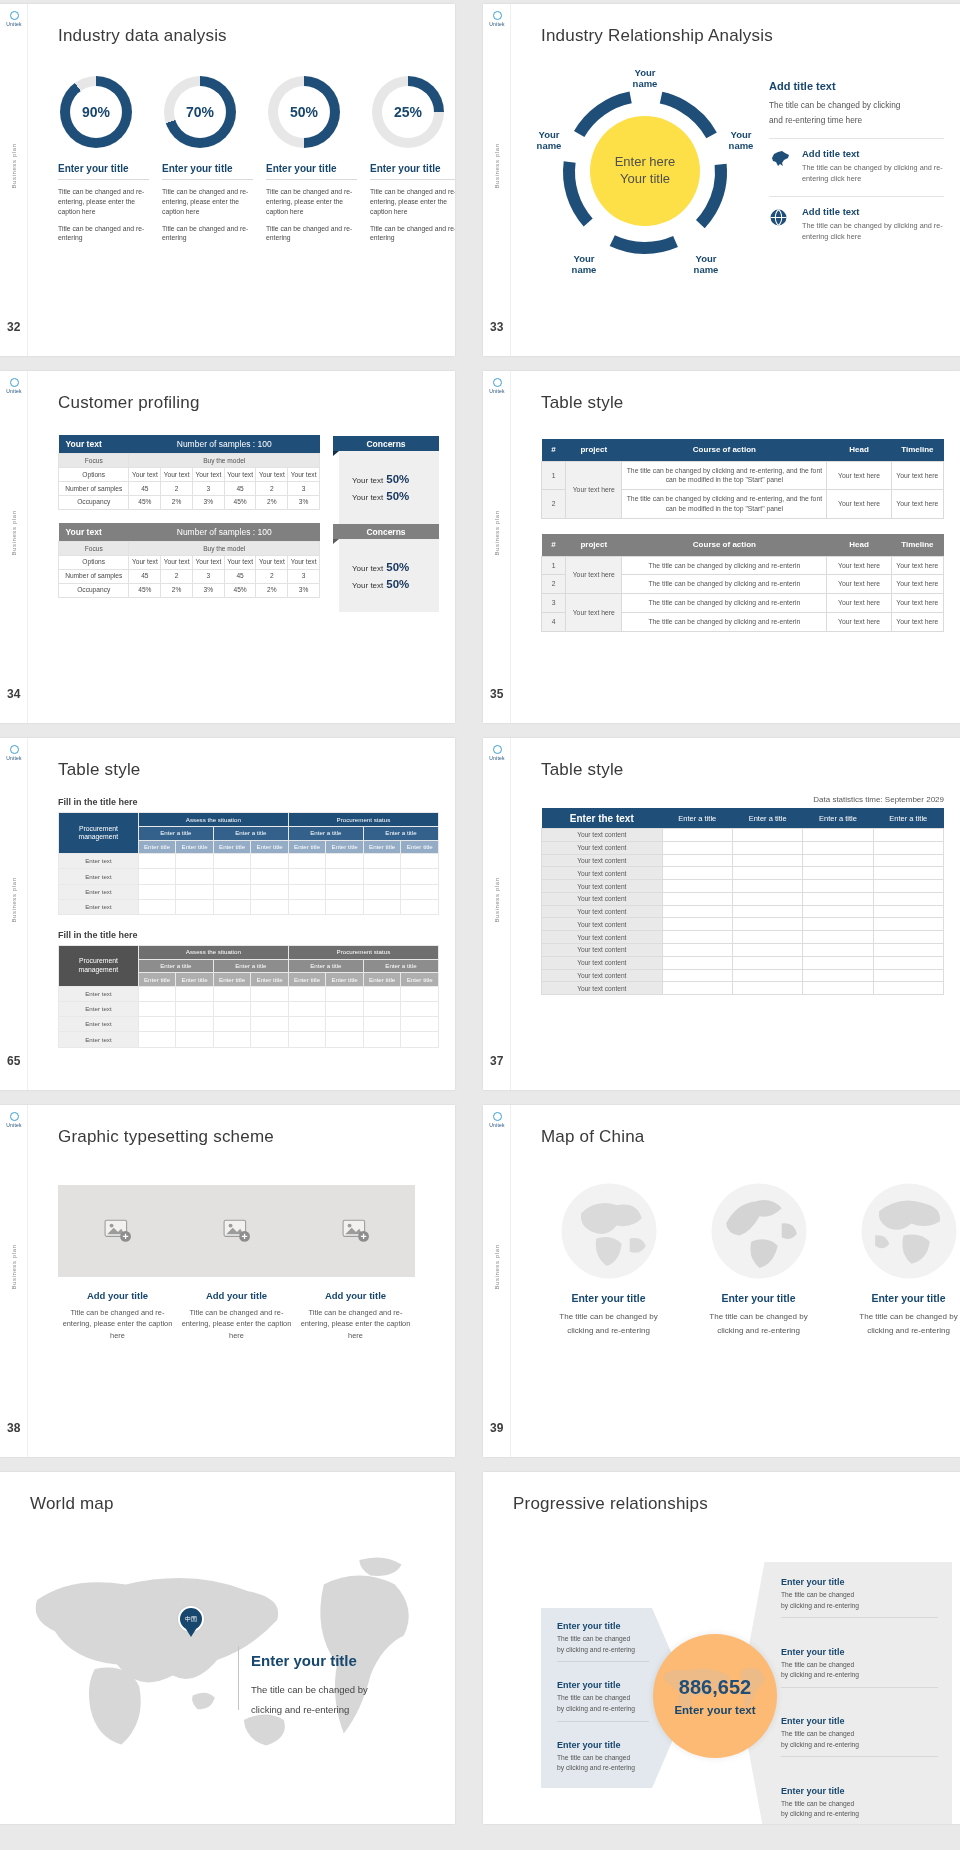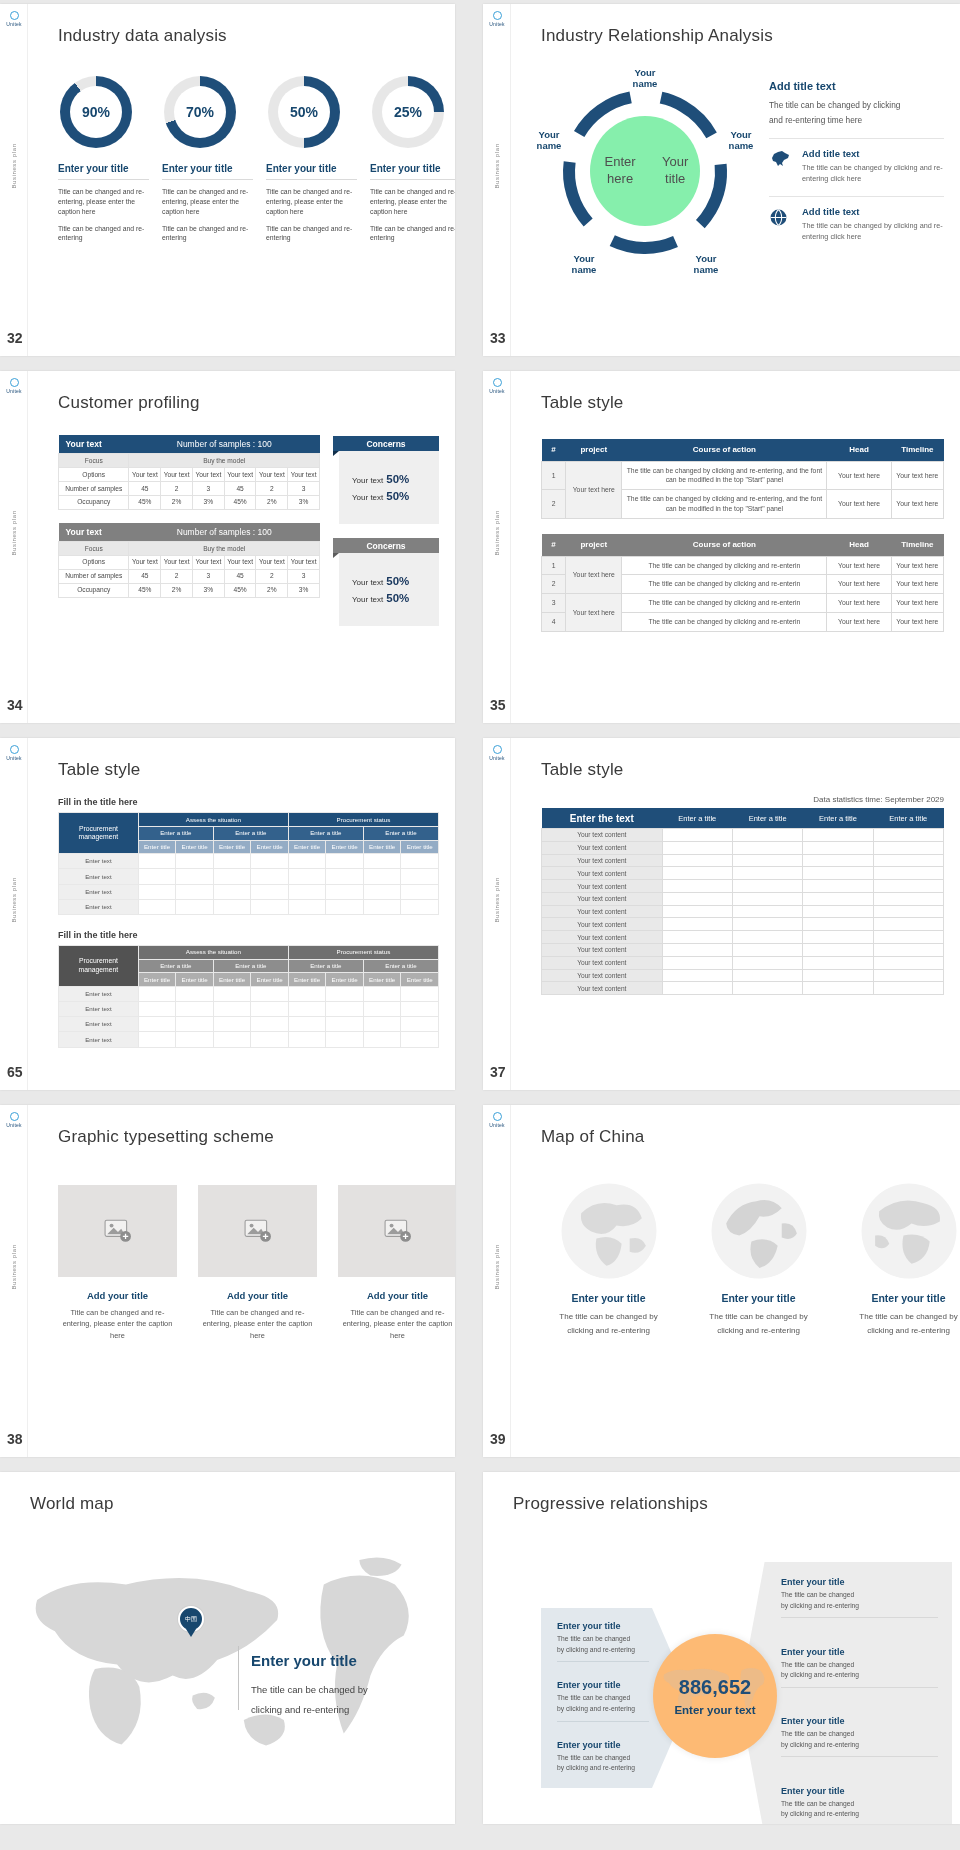--- a/index.html
+++ b/index.html
@@ -28,41 +28,41 @@
   .rail{width:27px;flex:none;border-right:1px solid #efefef;position:relative;}
   .logo{position:absolute;top:7px;left:4px;width:20px;text-align:center;}
   .logo-circle{width:7px;height:7px;border:1.5px solid #3aa0d8;border-radius:50%;margin:0 auto;}
   .logo-text{font-size:5px;color:#1F4E79;margin-top:1px;letter-spacing:.2px;}
   .rail-text{
     position:absolute;top:46%;left:50%;
     transform:translate(-50%,-50%) rotate(180deg);
     writing-mode:vertical-rl;
     font-size:6px;color:#8a8a8a;letter-spacing:.6px;white-space:nowrap;
   }
-  .pagenum{position:absolute;bottom:10px;left:7px;font-size:14px;font-weight:bold;color:#3d3d3d;}
+  .pagenum{position:absolute;bottom:22px;left:7px;font-size:12px;font-weight:bold;color:#3d3d3d;}
   .content{flex:1;padding:22px 16px 0 30px;position:relative;}
   .slide-title{font-size:17px;font-weight:400;color:#3a3a3a;letter-spacing:.2px;}
 
   
   .donut-row{display:flex;gap:13px;margin-top:30px;}
   .donut-col{width:91px;}
   .donut{width:72px;height:72px;border-radius:50%;position:relative;margin-left:2px;}
   .donut::after{content:"";position:absolute;inset:10px;background:#fff;border-radius:50%;}
   .donut-label{position:absolute;inset:0;display:flex;align-items:center;justify-content:center;
     font-weight:bold;font-size:14px;color:#17476e;z-index:1;}
   .donut-title{margin-top:15px;font-size:10px;font-weight:bold;color:#17476e;
     padding-bottom:5px;border-bottom:1px solid #dadada;}
   .donut-cap{font-size:6.8px;color:#4a4a4a;line-height:1.45;margin-top:7px;}
 
   
   .s33-body{display:flex;margin-top:20px;}
   .ring-wrap{width:208px;height:210px;position:relative;flex:none;}
   .ring-center{position:absolute;left:50%;top:50%;transform:translate(-50%,-50%);
-    width:110px;height:110px;border-radius:50%;background:#86efac;
-    display:flex;align-items:center;justify-content:center;
+    width:110px;height:110px;border-radius:50%;background:#fde047;
+    display:flex;flex-direction:column;align-items:center;justify-content:center;
     font-size:13px;color:#4f4f4f;line-height:1.3;text-align:center;}
   .node{position:absolute;font-size:9.5px;font-weight:bold;color:#17476e;
     text-align:center;line-height:1.15;width:42px;}
   .n1{top:2px;left:50%;transform:translateX(-50%);}
   .n2{left:-13px;top:64px;}
   .n3{right:-13px;top:64px;}
   .n4{left:22px;bottom:0;}
   .n5{right:22px;bottom:0;}
   .s33-right{flex:1;padding-left:20px;padding-top:14px;}
   .s33-h{font-size:11px;font-weight:bold;color:#17476e;}
@@ -77,21 +77,21 @@
   .s34-tables{width:262px;flex:none;}
   table.cp{width:100%;border-collapse:collapse;table-layout:fixed;margin-bottom:13px;}
   .cp td{border:1px solid #e2e2e2;font-size:6.6px;color:#4a4a4a;text-align:center;padding:2.5px 1px;line-height:1.2;}
   .cp col.c0{width:27%;}
   .cp tr.hdr td{border:none;color:#fff;font-size:8.5px;padding:4px 2px;}
   .cp tr.hdr td.hl{text-align:left;padding-left:7px;font-weight:bold;}
   .cp.blue tr.hdr td{background:#1F4E79;}
   .cp.gray tr.hdr td{background:#808080;}
   .cp tr.sub td{background:#e8e8e8;color:#555;}
   .s34-side{flex:1;padding-top:1px;}
-  .concern{margin-bottom:14px;}
+  .concern{margin-bottom:0;}
   .concern-h{height:15px;color:#fff;font-weight:bold;font-size:8.5px;
     display:flex;align-items:center;justify-content:center;position:relative;}
   .concern.blue .concern-h{background:#1F4E79;}
   .concern.gray .concern-h{background:#808080;}
   .concern-h::after{content:"";position:absolute;top:100%;left:0;
     border-style:solid;border-width:5px 6px 0 0;border-color:transparent;}
   .concern.blue .concern-h::after{border-top-color:#12304b;}
   .concern.gray .concern-h::after{border-top-color:#5d5d5d;}
   .concern-b{background:#efefef;margin-left:6px;height:73px;
     display:flex;flex-direction:column;justify-content:center;gap:5px;padding-left:13px;}
@@ -129,21 +129,21 @@
   
   .note{font-size:8px;color:#595959;text-align:right;margin-top:15px;margin-bottom:4px;}
   table.dt{width:100%;border-collapse:collapse;table-layout:fixed;}
   .dt col.d0{width:30%;}
   .dt tr.hdr td{background:#1F4E79;color:#fff;border:none;padding:4.5px 2px;font-size:7.5px;}
   .dt tr.hdr td.first{font-size:10px;font-weight:bold;}
   .dt td{border:1px solid #dcdcdc;padding:2.4px 2px;font-size:6.6px;color:#595959;text-align:center;}
   .dt td.lbl{background:#e9e9e9;}
 
   
-  .cards{display:flex;gap:21px;margin-top:38px;}
+  .cards{display:flex;margin-top:38px;}
   .card{width:119px;text-align:center;}
   .ph{height:92px;background:#e3e1e0;display:flex;align-items:center;justify-content:center;}
   .card-t{margin-top:13px;font-size:9.5px;font-weight:bold;color:#17476e;}
   .card-c{margin-top:6px;font-size:7.4px;color:#555;line-height:1.55;}
 
   
   .globes{display:flex;gap:15px;margin-top:36px;}
   .globe-col{width:135px;text-align:center;}
   .globe{width:96px;height:96px;margin:0 auto;border-radius:50%;overflow:hidden;}
   .globe-t{margin-top:13px;font-size:10.5px;font-weight:bold;color:#17476e;}

